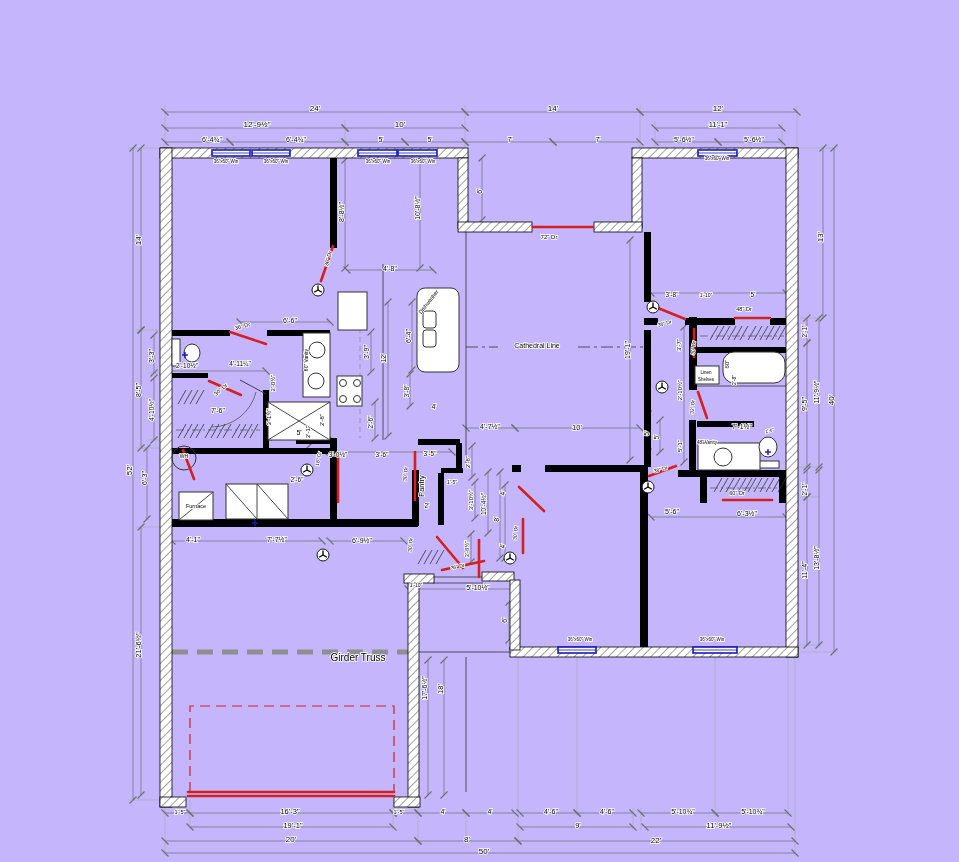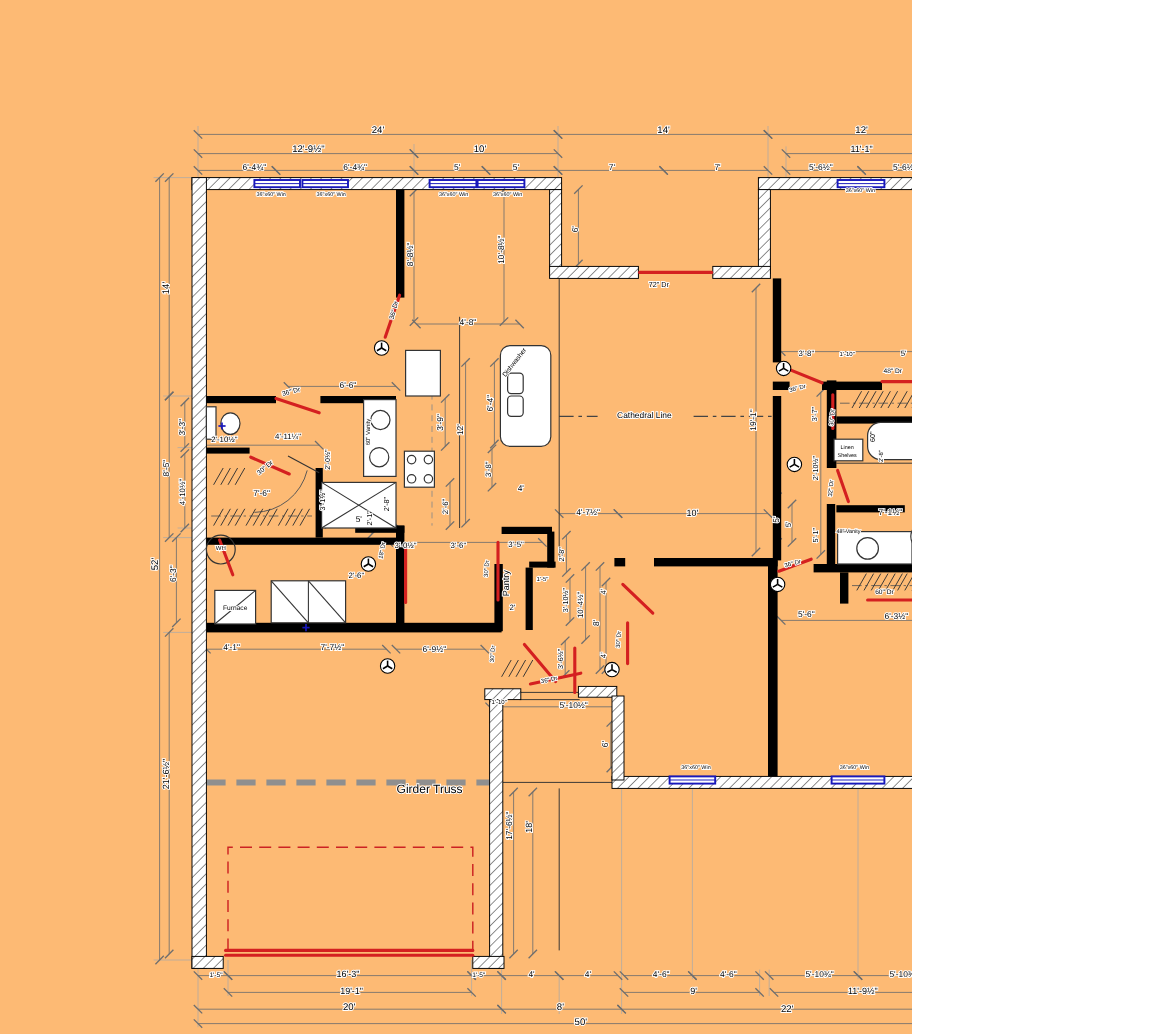--- a/index.html
+++ b/index.html
@@ -1,16 +1,16 @@
 <!DOCTYPE html>
 <html><head>
 <meta charset="utf-8">
 <style>
   html,body{margin:0;padding:0;background:#fff;}
-  .page{position:relative;width:760px;height:862px;background:#fdba74;overflow:hidden;
+  .page{position:relative;width:959px;height:862px;background:#c4b5fd;overflow:hidden;
         font-family:"Liberation Sans",sans-serif;}
   svg{position:absolute;left:0;top:0;}
   svg text{font-family:"Liberation Sans",sans-serif;fill:#000;paint-order:stroke;stroke:#fff;stroke-width:1.6px;}
 </style>
 </head>
 <body>
 
 <div class="page">
   <svg id="plan" width="959" height="862" viewBox="0 0 959 862">
     <defs>

